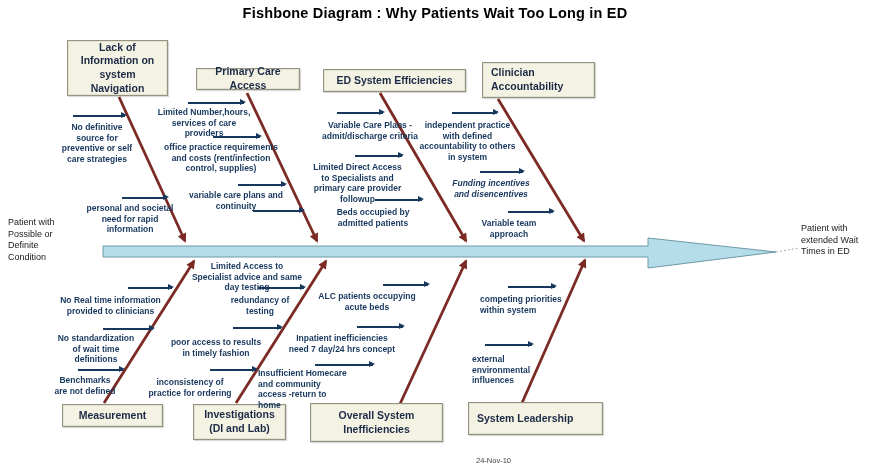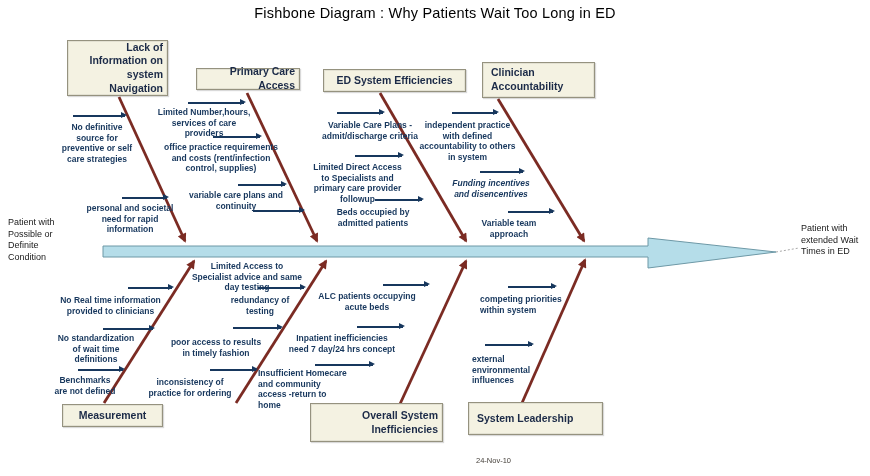--- a/index.html
+++ b/index.html
@@ -2,28 +2,28 @@
 <html><head>
 <meta charset="utf-8">
 <style>
   html,body { margin:0; padding:0; background:#ffffff; }
   .canvas {
     position:relative; width:870px; height:476px; background:#ffffff;
     font-family:"Liberation Sans", sans-serif; overflow:hidden;
   }
   .title {
     position:absolute; top:5px; left:0; width:100%; text-align:center;
-    font-size:14.5px; font-weight:normal; color:#000000; letter-spacing:0.2px;
+    font-size:14.5px; font-weight:bold; color:#000000; letter-spacing:0.2px;
   }
   svg.layer { position:absolute; left:0; top:0; }
   .catbox {
     position:absolute; background:#f4f2e2; border:1px solid #95927f;
     box-shadow:inset 0 0 0 1px #e3e1d2, 1px 1px 1px rgba(0,0,0,0.15);
     color:#1b2a47; font-weight:bold; font-size:10.5px; line-height:1.3;
-    display:flex; align-items:center; justify-content:center; text-align:right;
+    display:flex; align-items:center; justify-content:center; text-align:center;
     box-sizing:border-box; padding:2px 4px;
   }
   .catbox.leftalign { justify-content:flex-start; text-align:left; padding-left:8px; }
   .cause {
     position:absolute; color:#17375d; font-weight:bold; font-size:8.5px;
     line-height:1.25; text-align:center;
   }
   .cause.leftalign { text-align:left; }
   .harrow { position:absolute; height:1.5px; background:#17375d; }
   .harrow::after {
@@ -64,20 +64,21 @@
 
   <div class="sidelabel" style="left:8px; top:217px; width:58px;">Patient with Possible or Definite Condition</div>
   <div class="sidelabel" style="left:801px; top:223px; width:62px;">Patient with extended Wait Times in ED</div>
 
   <div class="catbox" style="left:67px; top:40px; width:101px; height:56px;">Lack of Information on system Navigation</div>
   <div class="catbox" style="left:196px; top:68px; width:104px; height:22px;">Primary Care Access</div>
   <div class="catbox" style="left:323px; top:69px; width:143px; height:23px;">ED System Efficiencies</div>
   <div class="catbox leftalign" style="left:482px; top:62px; width:113px; height:36px;">Clinician Accountability</div>
 
   <div class="catbox" style="left:62px; top:404px; width:101px; height:23px;">Measurement</div>
+  <div class="catbox" style="left:193px; top:404px; width:93px; height:36px;">Investigations (DI and Lab)</div>
   <div class="catbox" style="left:310px; top:403px; width:133px; height:39px;">Overall System Inefficiencies</div>
   <div class="catbox leftalign" style="left:468px; top:402px; width:135px; height:33px;">System Leadership</div>
 
   <div class="harrow" style="left:73px; top:115px; width:52px;"></div>
   <div class="cause" style="left:59px; top:122px; width:76px;">No definitive source for preventive or self care strategies</div>
   <div class="harrow" style="left:122px; top:197px; width:45px;"></div>
   <div class="cause" style="left:84px; top:203px; width:92px;">personal and societal need for rapid information</div>
 
   <div class="harrow" style="left:188px; top:102px; width:56px;"></div>
   <div class="cause" style="left:153px; top:107px; width:102px;">Limited Number,hours, services of care providers</div>

